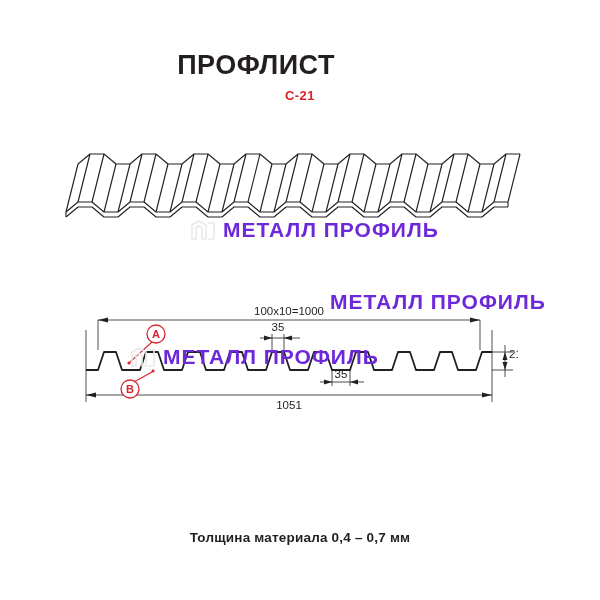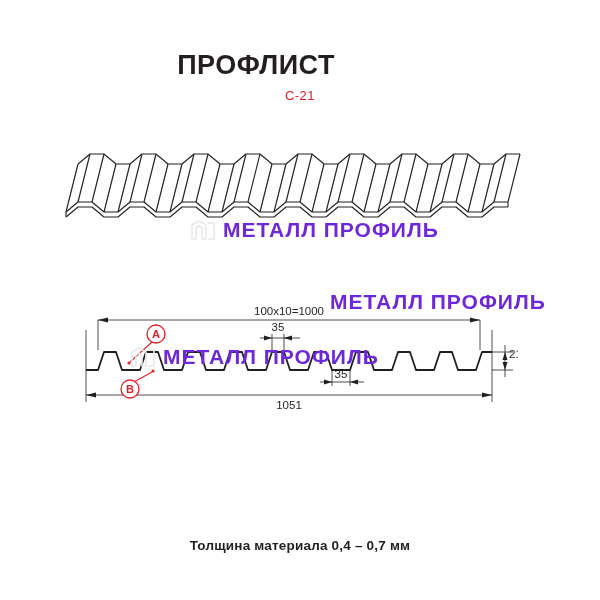--- a/index.html
+++ b/index.html
@@ -31,21 +31,21 @@
     letter-spacing: 0.5px;
     color: #231f20;
   }
   .subtitle {
     position: absolute;
     top: 88px;
     left: 0;
     width: 600px;
     text-align: center;
     font-size: 13px;
-    font-weight: normal;
+    font-weight: bold;
     color: #d8232a;
     letter-spacing: 0.5px;
   }
   .iso-wrap {
     position: absolute;
     top: 128px;
     left: 60px;
     width: 480px;
     height: 120px;
   }
@@ -59,21 +59,20 @@
   .footer {
     position: absolute;
     top: 530px;
     left: 0;
     width: 600px;
     text-align: center;
     font-size: 13.5px;
     font-weight: bold;
     color: #231f20;
     letter-spacing: 0.2px;
-    margin-top: 8px;
   }
   
   .wm {
     position: absolute;
     font-size: 21px;
     font-weight: bold;
     color: #6d28d9;
     letter-spacing: 1px;
     white-space: nowrap;
     user-select: none;

